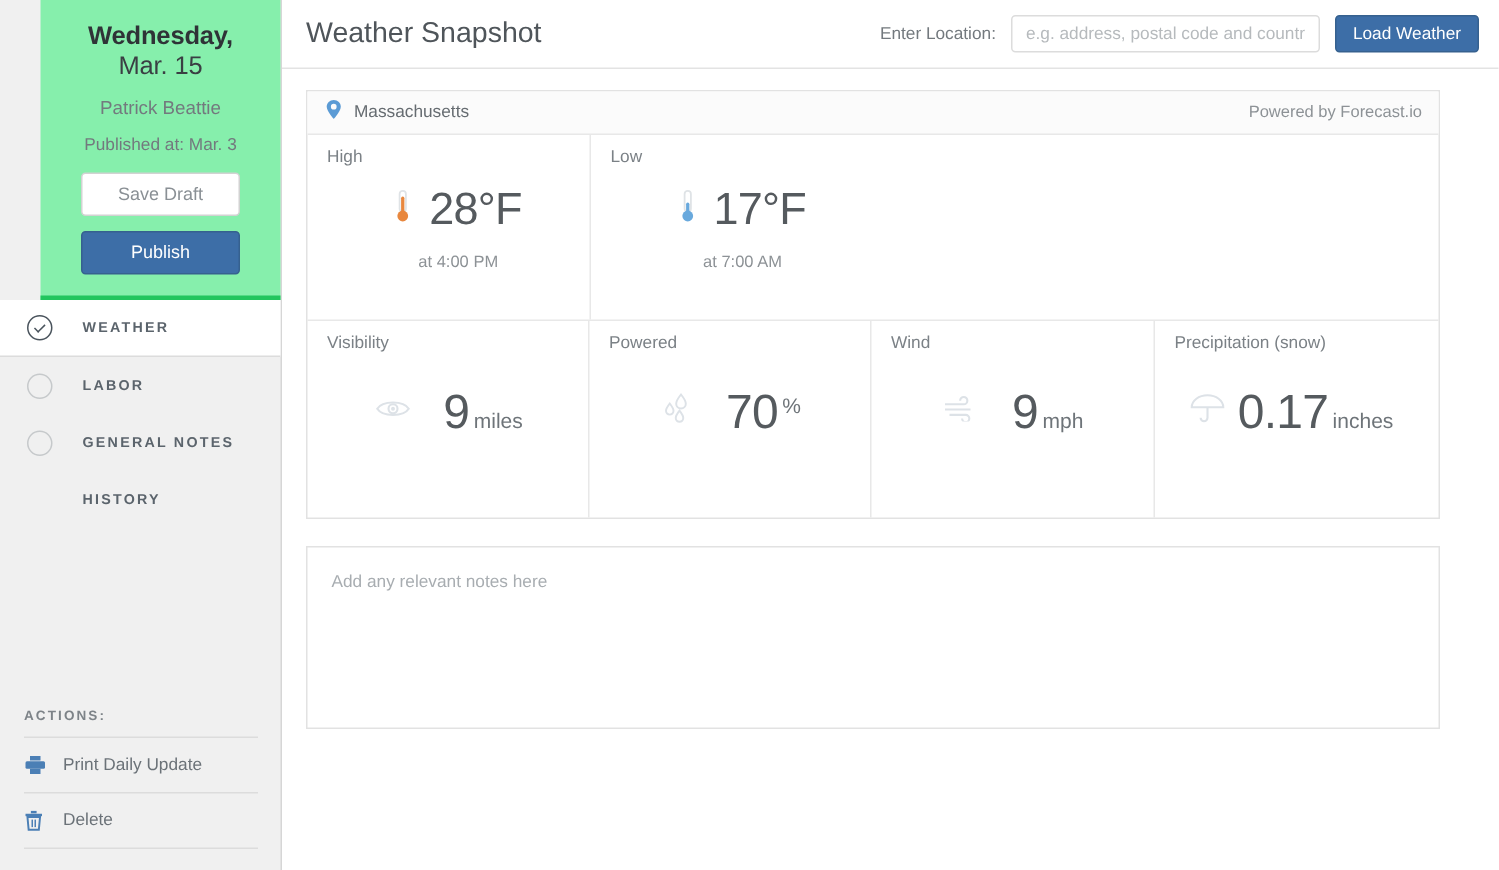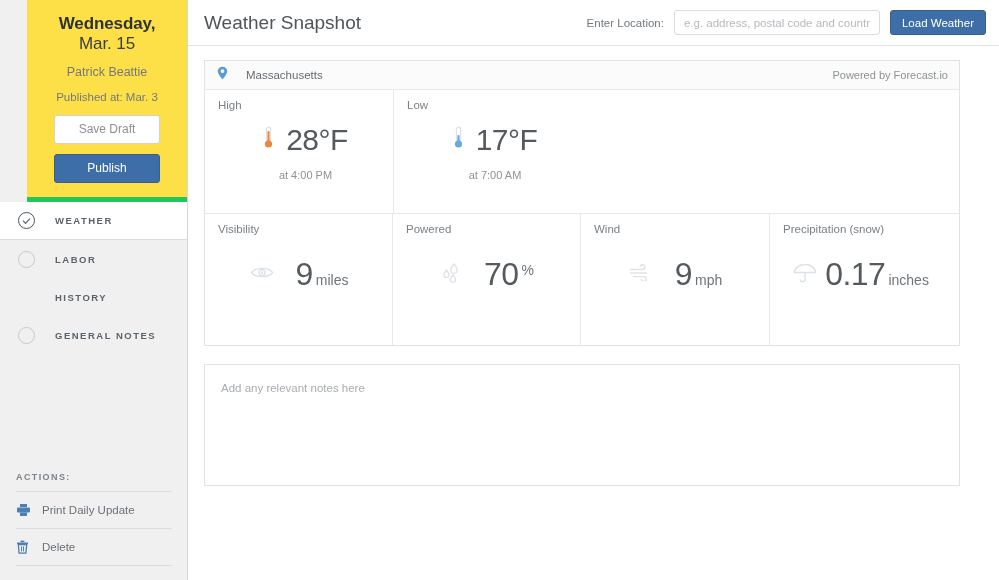--- a/index.html
+++ b/index.html
@@ -14,23 +14,23 @@
 
   
   .sidebar {
     width: 188px; height: 580px;
     background: #f0f0f0;
     border-right: 1px solid #d6d6d6;
     position: relative;
     flex: 0 0 188px;
   }
   .sidebar-top {
-    background: #fde047;
+    background: #86efac;
     padding: 8px 14px 14px;
-    border-bottom: 5px solid #22c55e;
+    border-bottom: 3px solid #22c55e;
     margin-left: 27px;
   }
   .doc-date {
     text-align: center;
     font-size: 17px;
     color: #2f3337;
     padding: 6px 0 2px;
     letter-spacing: -0.1px;
   }
   .doc-date .dow { font-weight: bold; }
@@ -194,21 +194,20 @@
     border: 1px solid #e2e2e2;
     background: #fff;
   }
   .wcard-head {
     display: flex;
     align-items: center;
     height: 29px;
     padding: 0 11px 0 12px;
     background: #fbfbfb;
     border-bottom: 1px solid #e8e8e8;
-    gap: 10px;
   }
   .wcard-loc { font-size: 11.5px; color: #666c71; margin-left: 8px; }
   .wcard-powered { margin-left: auto; font-size: 11px; color: #8d9296; }
 
   .wgrid-row { display: flex; }
   .wgrid-row.top { border-bottom: 1px solid #e8e8e8; }
   .wcell {
     padding: 9px 0 0 13px;
     border-right: 1px solid #e8e8e8;
     position: relative;
@@ -308,26 +307,26 @@
 
     <div class="nav">
       <div class="nav-item active">
         <span class="nav-radio"></span>
         <span class="nav-label">WEATHER</span>
       </div>
       <div class="nav-item">
         <span class="nav-radio"></span>
         <span class="nav-label">LABOR</span>
       </div>
-      <div class="nav-item plain">
-        <span class="nav-label" style="margin-left:0">HISTORY</span>
-      </div>
       <div class="nav-item">
         <span class="nav-radio"></span>
         <span class="nav-label">GENERAL NOTES</span>
+      </div>
+      <div class="nav-item plain">
+        <span class="nav-label" style="margin-left:0">HISTORY</span>
       </div>
     </div>
 
     <div class="actions">
       <div class="actions-title">ACTIONS:</div>
       <div class="action-row">
         <span class="action-icon">
           <svg width="15" height="14" viewBox="0 0 15 14">
             <rect x="4" y="1" width="7" height="3" fill="#4b7fb5"></rect>
             <rect x="1" y="4.5" width="13" height="5" rx="1" fill="#4b7fb5"></rect>

